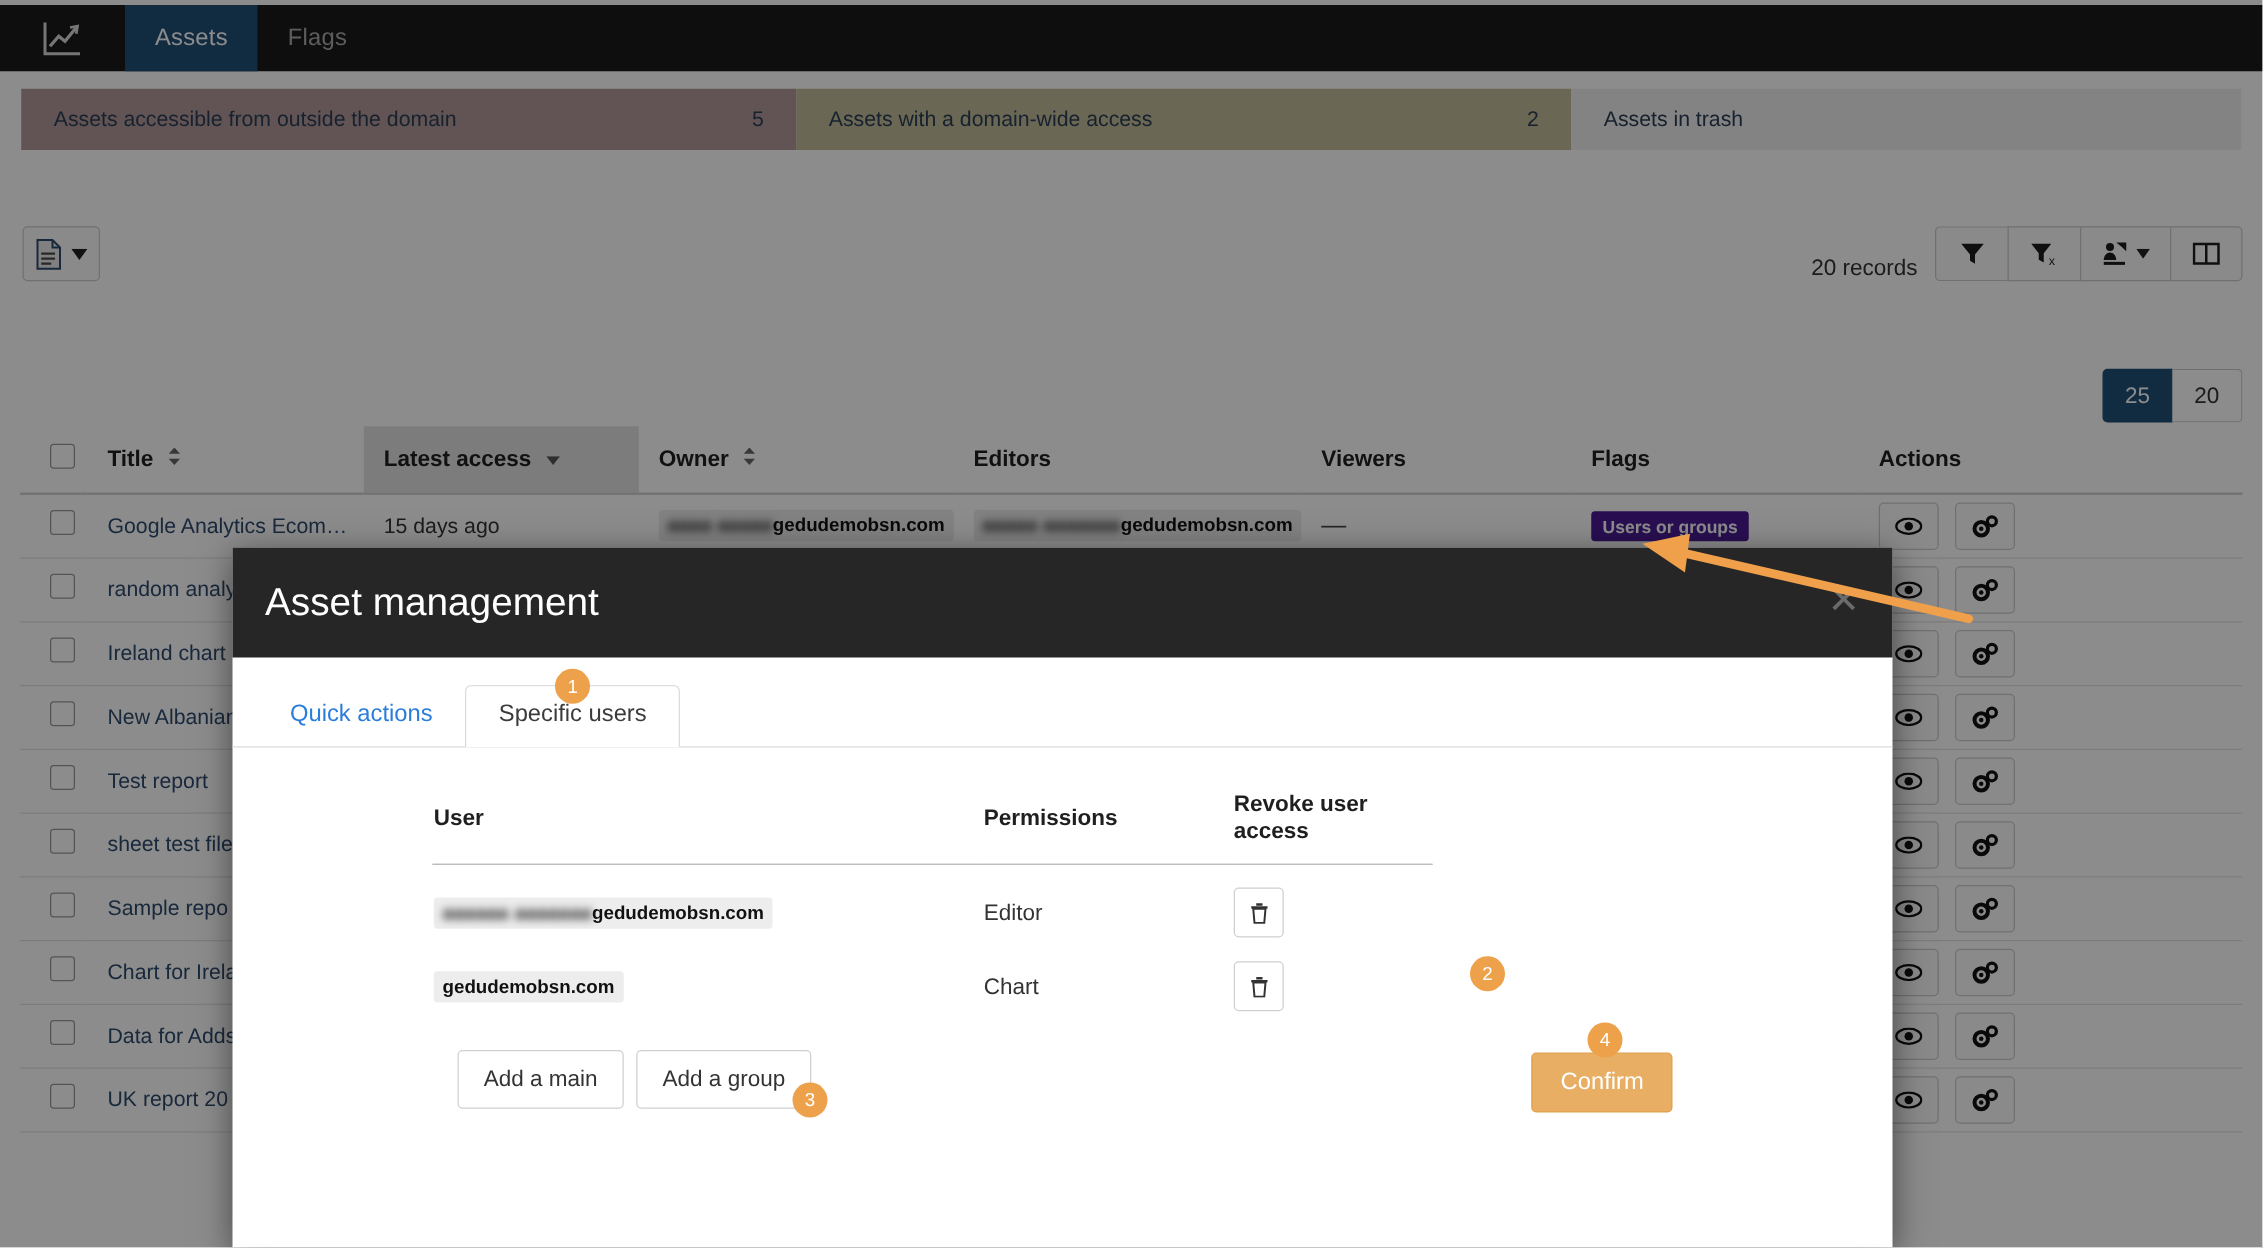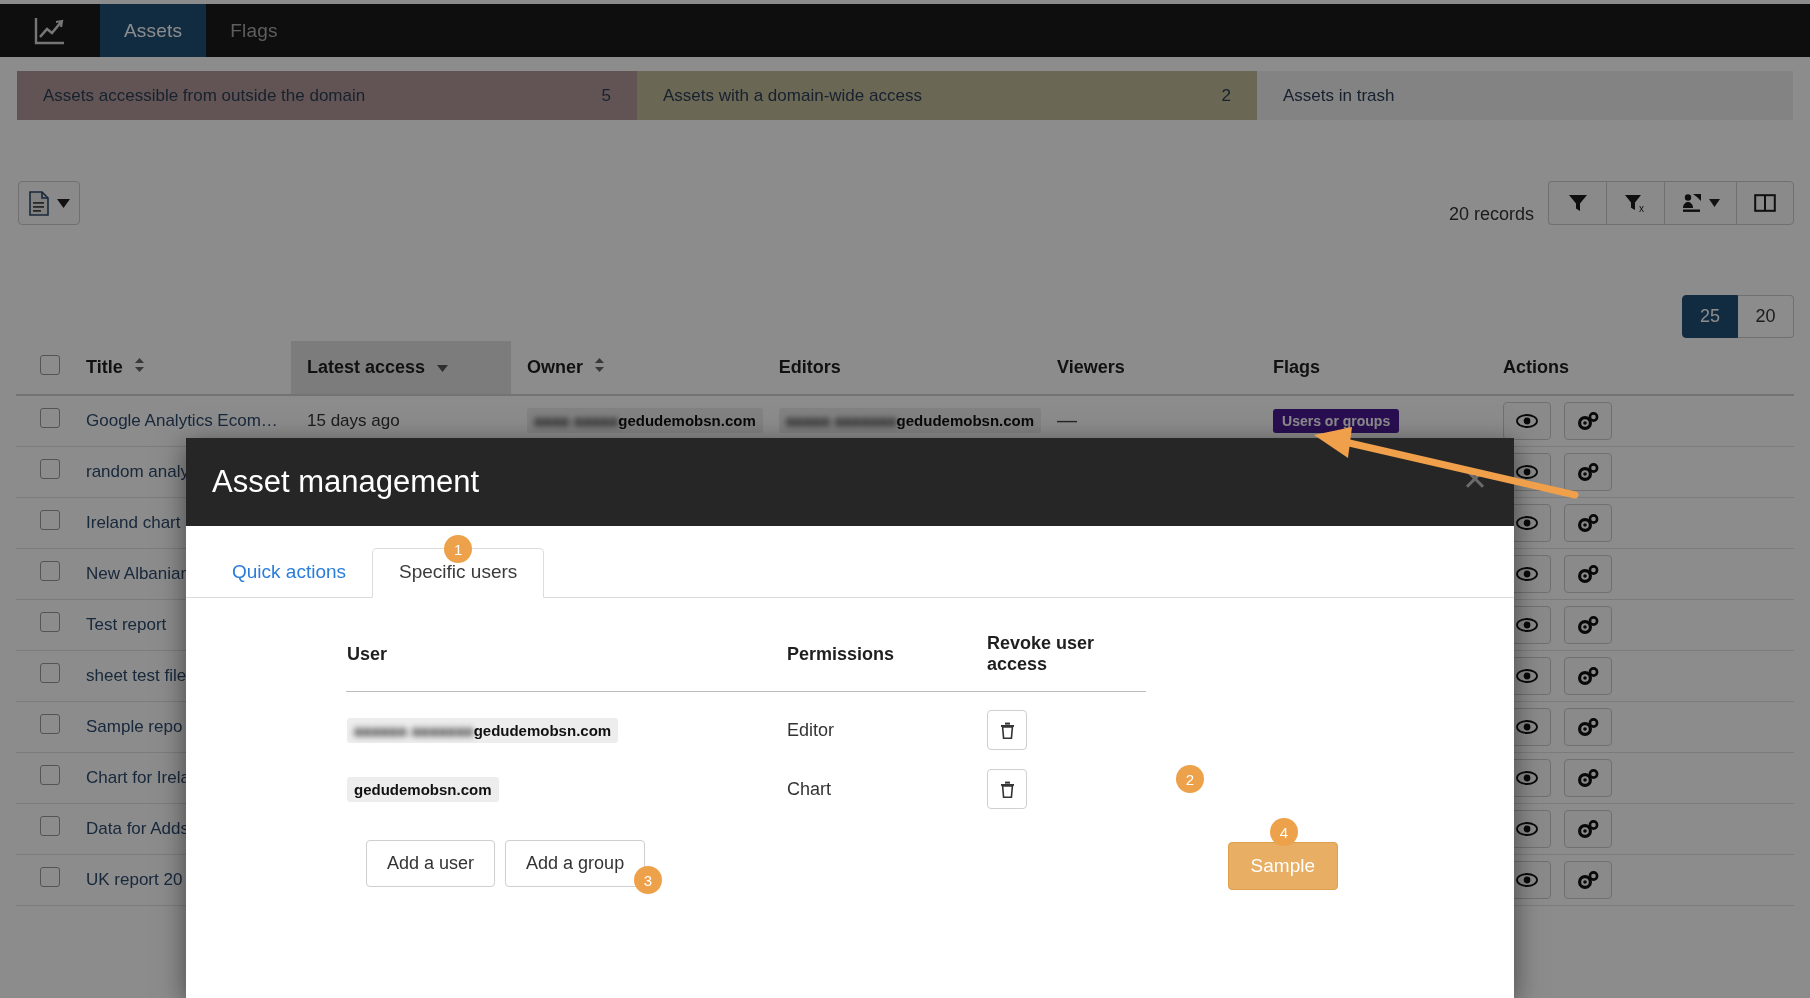--- a/index.html
+++ b/index.html
@@ -795,27 +795,27 @@
                 </svg>
               </span>
             </td>
           </tr>
         </tbody>
       </table>
 
       <span class="badge badge-2">2</span>
 
       <div class="add-row">
-        <button class="add-btn">Add a user</button>
+        <button class="add-btn">Add a main</button>
         <button class="add-btn">Add a group</button>
       </div>
       <span class="badge badge-3">3</span>
 
       <div class="confirm-wrap">
-        <button class="confirm-btn">Sample</button>
+        <button class="confirm-btn">Confirm</button>
       </div>
       <span class="badge badge-4">4</span>
     </div>
   </div>
 
   <svg class="arrow-svg" width="290" height="80" viewBox="0 0 290 80">
     <path d="M285 75 L55 22" stroke="#f0a04b" stroke-width="7" fill="none" stroke-linecap="round"></path>
     <path d="M24 15 L62 7 L58 38 Z" fill="#f0a04b"></path>
   </svg>
 

